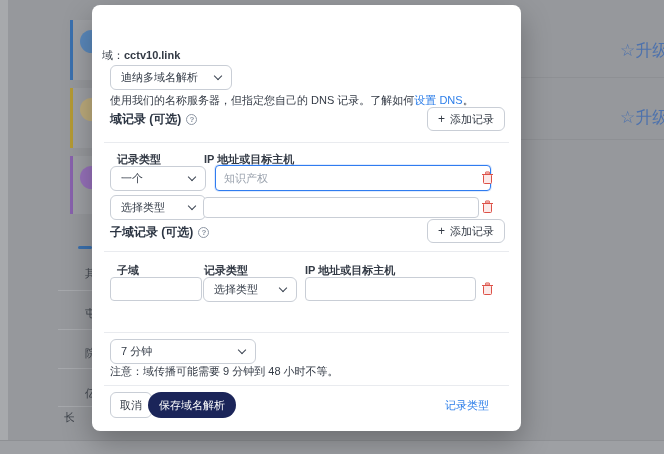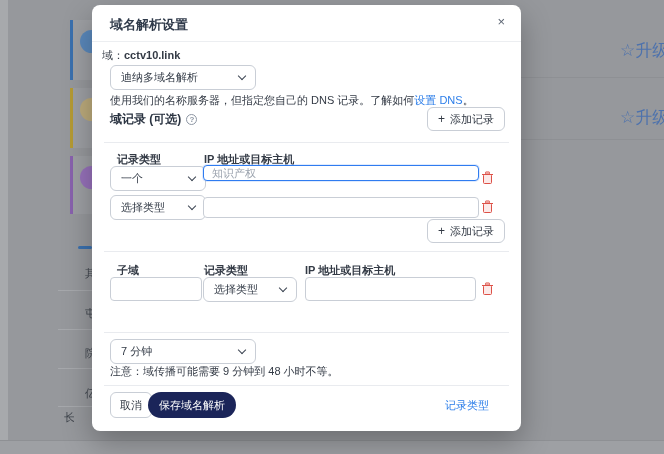--- a/index.html
+++ b/index.html
@@ -89,30 +89,26 @@
   <div class="bg-row-line" style="top:368px;"></div>
   <div class="bg-row-line" style="top:406px;"></div>
   <div class="bg-frag" style="left:85px;top:266px;">其</div>
   <div class="bg-frag" style="left:85px;top:306px;">屯</div>
   <div class="bg-frag" style="left:85px;top:346px;">院</div>
   <div class="bg-frag" style="left:85px;top:386px;">亿</div>
   <div class="bg-frag" style="left:64px;top:410px;width:10px;">长</div>
   <div class="bg-bottom-band"></div>
 
   <div class="modal">
-    <div class="m-header">
-      <div class="m-title">域名解析设置</div>
-      <div class="m-close">×</div>
-    </div>
 
     <div class="lbl" style="left:10px;top:43px;">
       <span>域：</span><span class="bold">cctv10.link</span>
     </div>
 
-    <div class="sel" style="left:18px;top:60px;width:146px;height:25px;">
+    <div class="sel" style="left:18px;top:60px;width:122px;height:25px;">
       <span>迪纳多域名解析</span>
       <span class="chev"></span>
     </div>
 
     <div class="lbl" style="left:18px;top:88px;">
       <span>使用我们的名称服务器，但指定您自己的 DNS 记录。了解如何</span><span class="link">设置 DNS</span><span>。</span>
     </div>
 
     <div class="sec-head" style="left:18px;top:106px;">
       <span>域记录 (可选)</span><span class="help">?</span>
@@ -123,21 +119,21 @@
     </div>
     <div class="divider" style="top:137px;"></div>
 
     <div class="col-hdr" style="left:25px;top:147px;">记录类型</div>
     <div class="col-hdr" style="left:112px;top:147px;">IP 地址或目标主机</div>
 
     <div class="sel" style="left:18px;top:161px;width:96px;height:25px;">
       <span>一个</span>
       <span class="chev"></span>
     </div>
-    <input class="inp focused" style="left: 111px; top: 160px; width: 276px; height: 16px; font-family: Liberation Serif, serif;" placeholder="知识产权">
+    <input class="inp focused" style="left: 123px; top: 160px; width: 276px; height: 26px; font-family: Liberation Serif, serif;" placeholder="知识产权">
     <div class="trash" style="top:166px;">
       <svg width="13" height="14" viewBox="0 0 13 14">
           <g fill="#fceae9" stroke="#dd5147" stroke-width="1">
             <rect x="2.5" y="3.5" width="8" height="9" rx="1"></rect>
             <line x1="1" y1="3.5" x2="12" y2="3.5"></line>
             <rect x="4.5" y="1" width="4" height="2" rx="0.5"></rect>
           </g>
         </svg>
     </div>
 
@@ -149,20 +145,23 @@
     <div class="trash" style="top:195px;">
       <svg width="13" height="14" viewBox="0 0 13 14">
           <g fill="#fceae9" stroke="#dd5147" stroke-width="1">
             <rect x="2.5" y="3.5" width="8" height="9" rx="1"></rect>
             <line x1="1" y1="3.5" x2="12" y2="3.5"></line>
             <rect x="4.5" y="1" width="4" height="2" rx="0.5"></rect>
           </g>
         </svg>
     </div>
 
+    <div class="sec-head" style="left:18px;top:219px;">
+      <span>子域记录 (可选)</span><span class="help">?</span>
+    </div>
     <div class="add-btn" style="top:214px;">
       <span class="plus">+</span>
       <span>添加记录</span>
     </div>
     <div class="divider" style="top:246px;"></div>
 
     <div class="col-hdr" style="left:25px;top:258px;">子域</div>
     <div class="col-hdr" style="left:112px;top:258px;">记录类型</div>
     <div class="col-hdr" style="left:213px;top:258px;">IP 地址或目标主机</div>
 

